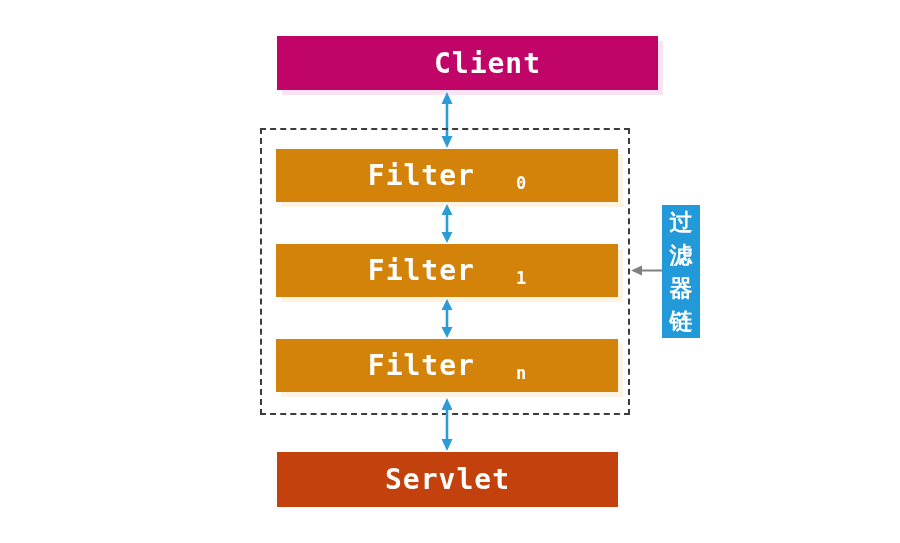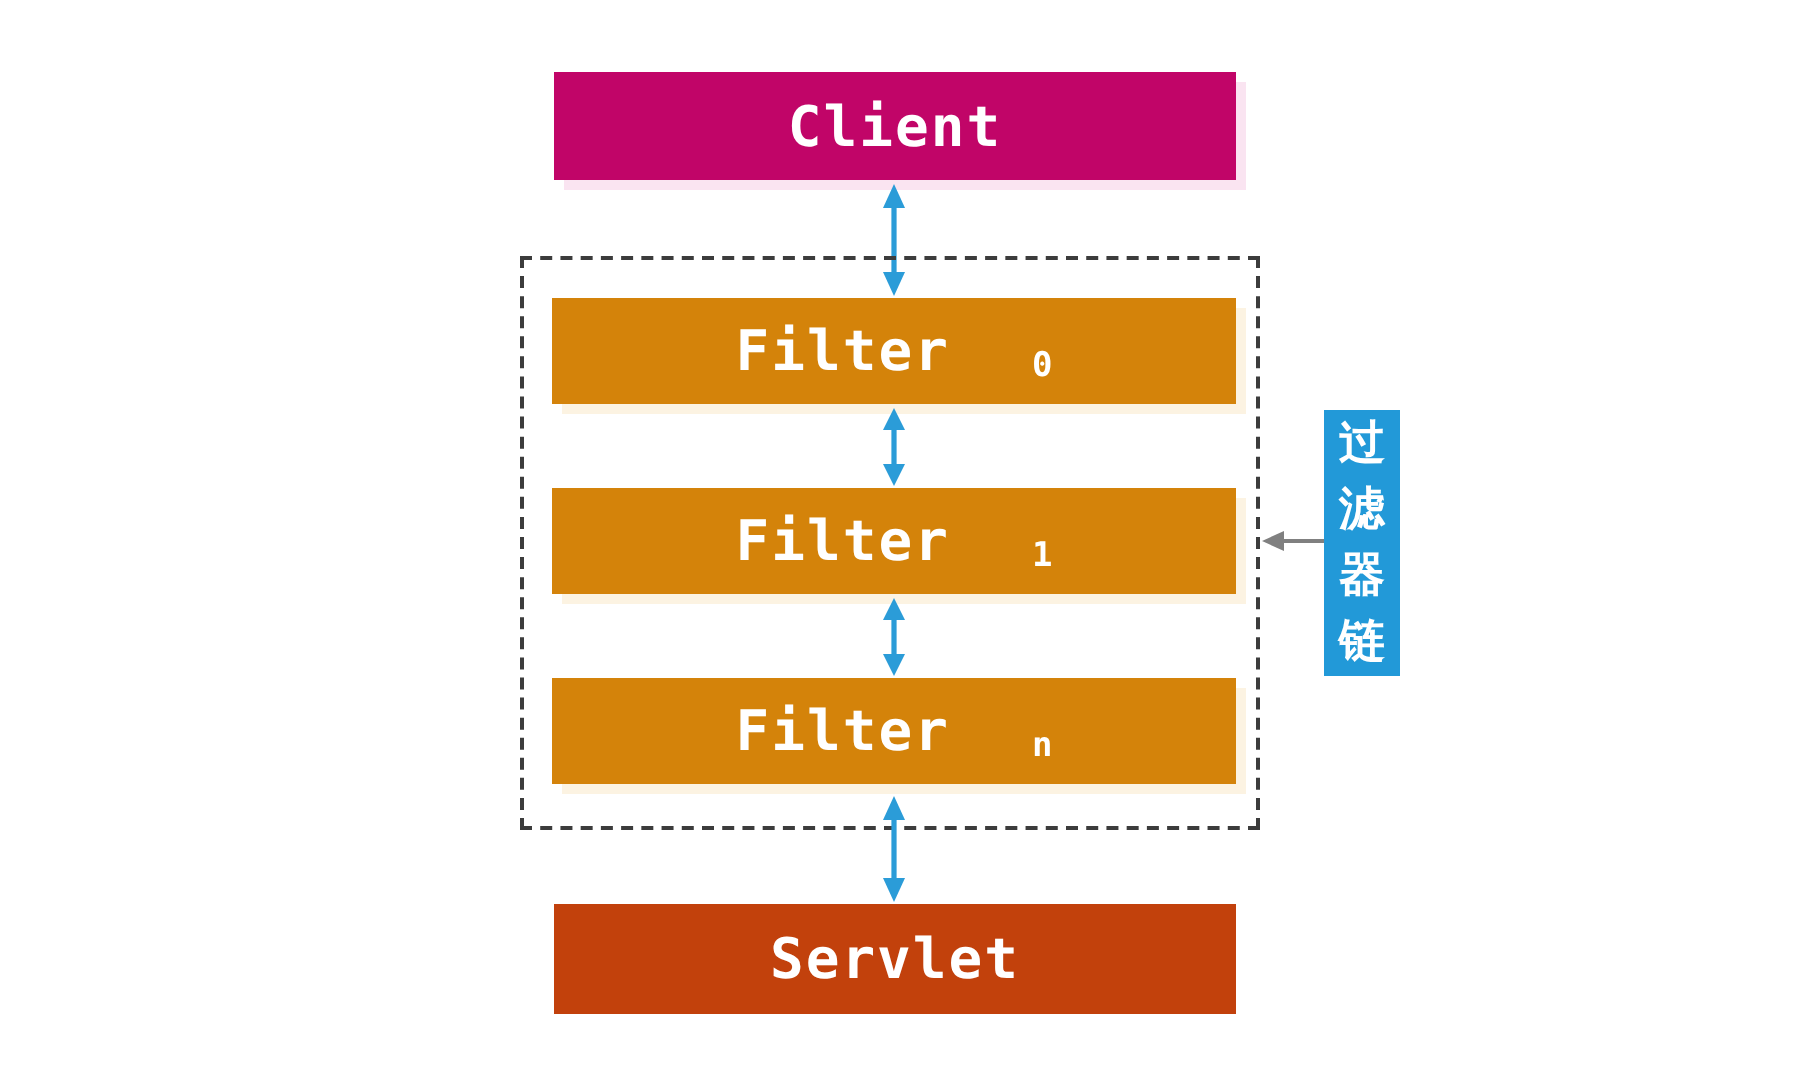--- a/index.html
+++ b/index.html
@@ -84,21 +84,21 @@
     left: 631px; top: 264px; width: 31px; height: 13px;
   }
   .pointer-arrow line { stroke: #808080; stroke-width: 2; }
   .pointer-arrow polygon { fill: #808080; }
 </style>
 </head>
 <body>
 
 <div class="canvas">
 
-  <div class="box client-box" style="background: rgb(193, 5, 104);">
+  <div class="box client-box" style="background: rgb(193, 5, 104); padding-left: 40px;">
     <span>Client</span>
   </div>
 
   <div class="v-arrow arrow-client">
     <svg viewBox="0 0 16 56" preserveAspectRatio="none">
       <line x1="8" y1="9" x2="8" y2="47"></line>
       <polygon points="8,0 2.5,12 13.5,12"></polygon>
       <polygon points="8,56 2.5,44 13.5,44"></polygon>
     </svg>
   </div>

